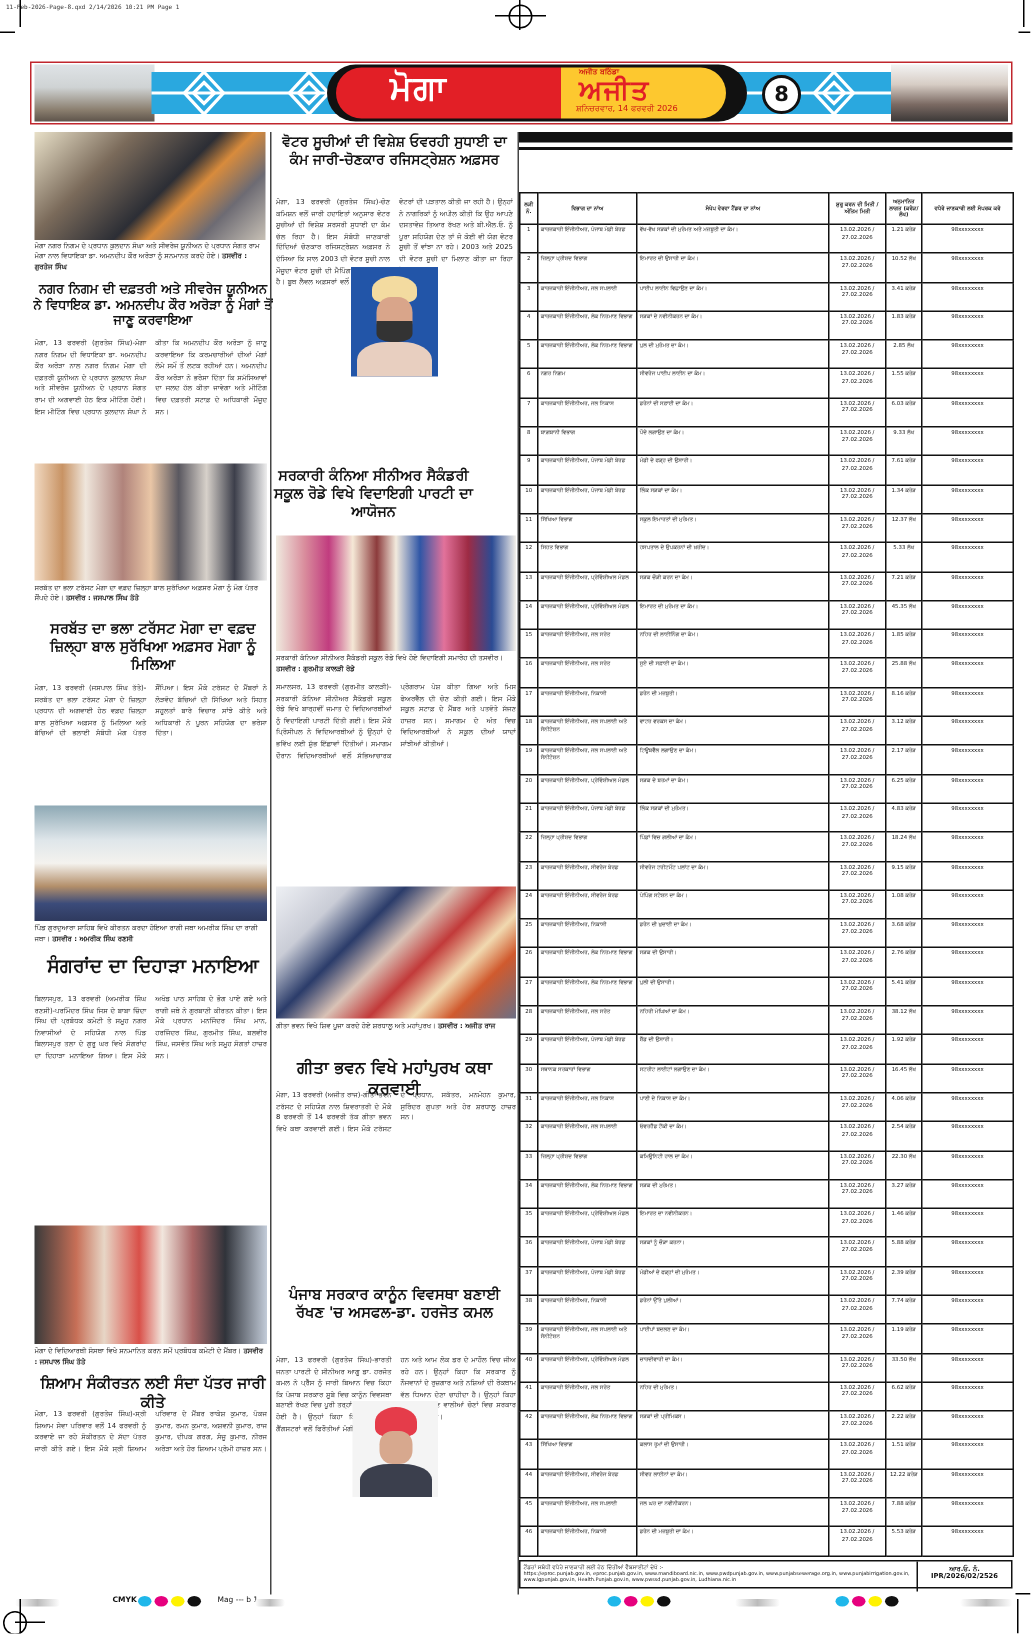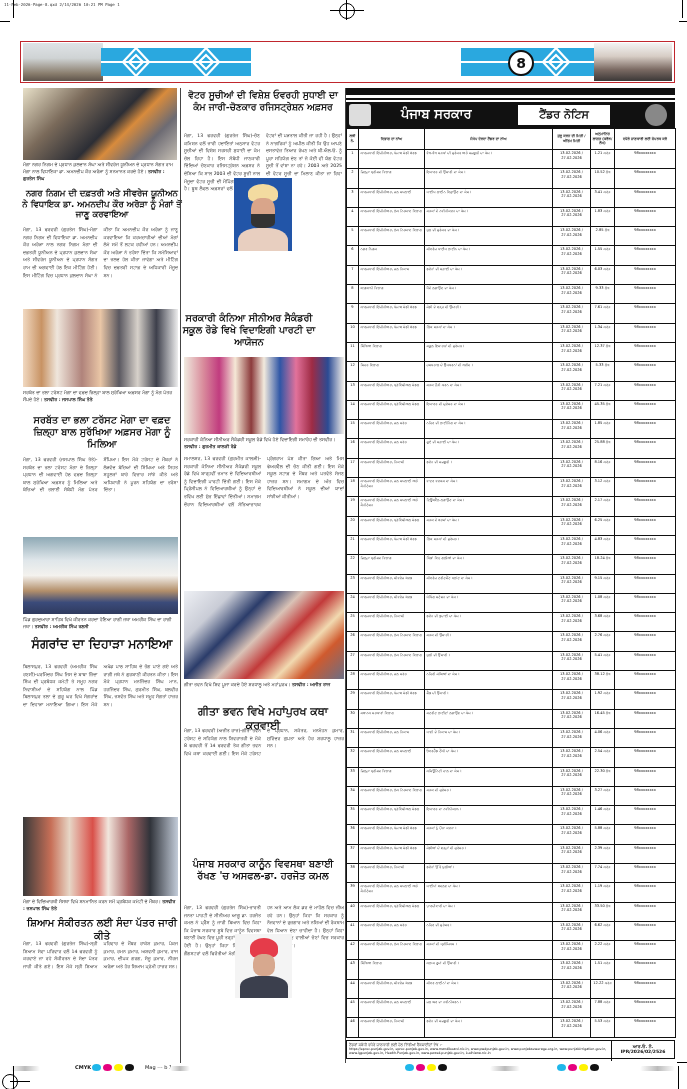--- a/index.html
+++ b/index.html
@@ -78,20 +78,28 @@
       </g>
     </svg>
   <div class="band r"></div>
   <svg class="diam" style="left:520px" viewBox="0 0 30 32">
       <g fill="none" stroke="#fff" stroke-width="2.2">
         <path d="M15 2 L28 16 L15 30 L2 16 Z"></path>
         <path d="M15 9 L22 16 L15 23 L8 16 Z"></path>
       </g>
     </svg>
   <div class="photo-r"></div>
+  <div class="pill">
+    <div class="red"></div>
+    <div class="yel"></div>
+    <div class="moga">ਮੋਗਾ</div>
+    <div class="ajit-small">ਅਜੀਤ ਬਠਿੰਡਾ</div>
+    <div class="ajit">ਅਜੀਤ</div>
+    <div class="date">ਸ਼ਨਿਚਰਵਾਰ, 14 ਫਰਵਰੀ 2026</div>
+  </div>
   <div class="pageno">8</div>
 </div>
 
 <div class="img" style="left:23px;top:88px;width:154px;height:72px;background:linear-gradient(135deg,#e8e0c8 0,#7a6a5a 30%,#2c2e35 55%,#d88b3c 65%,#6d6b73 80%,#c7c0b5 100%)"></div>
 <div class="cap" style="left:23px;top:161px;width:155px;height:22px;overflow:hidden"><span>ਮੋਗਾ ਨਗਰ ਨਿਗਮ ਦੇ ਪ੍ਰਧਾਨ ਕੁਲਦਾਨ ਸੰਘਾ ਅਤੇ ਸੀਵਰੇਜ ਯੂਨੀਅਨ ਦੇ ਪ੍ਰਧਾਨ ਸੰਗਤ ਰਾਮ ਮੋਗਾ ਨਾਲ ਵਿਧਾਇਕਾ ਡਾ. ਅਮਨਦੀਪ ਕੌਰ ਅਰੋੜਾ ਨੂੰ ਸਨਮਾਨਤ ਕਰਦੇ ਹੋਏ।</span> <b>ਤਸਵੀਰ : ਗੁਰਤੇਜ ਸਿੰਘ</b></div>
 <div class="hl" style="left:22px;top:188px;width:160px;font-size:8.6px">ਨਗਰ ਨਿਗਮ ਦੀ ਦਫ਼ਤਰੀ ਅਤੇ ਸੀਵਰੇਜ ਯੂਨੀਅਨ ਨੇ ਵਿਧਾਇਕ ਡਾ. ਅਮਨਦੀਪ ਕੌਰ ਅਰੋੜਾ ਨੂੰ ਮੰਗਾਂ ਤੋਂ ਜਾਣੂ ਕਰਵਾਇਆ</div>
 <div class="body two" style="left:23px;top:226px;width:155px;height:80px">ਮੋਗਾ, 13 ਫਰਵਰੀ (ਗੁਰਤੇਜ ਸਿੰਘ)-ਮੋਗਾ ਨਗਰ ਨਿਗਮ ਦੀ ਵਿਧਾਇਕਾ ਡਾ. ਅਮਨਦੀਪ ਕੌਰ ਅਰੋੜਾ ਨਾਲ ਨਗਰ ਨਿਗਮ ਮੋਗਾ ਦੀ ਦਫ਼ਤਰੀ ਯੂਨੀਅਨ ਦੇ ਪ੍ਰਧਾਨ ਕੁਲਦਾਨ ਸੰਘਾ ਅਤੇ ਸੀਵਰੇਜ ਯੂਨੀਅਨ ਦੇ ਪ੍ਰਧਾਨ ਸੰਗਤ ਰਾਮ ਦੀ ਅਗਵਾਈ ਹੇਠ ਇਕ ਮੀਟਿੰਗ ਹੋਈ। ਇਸ ਮੀਟਿੰਗ ਵਿਚ ਪ੍ਰਧਾਨ ਕੁਲਦਾਨ ਸੰਘਾ ਨੇ ਕੀਤਾ ਕਿ ਅਮਨਦੀਪ ਕੌਰ ਅਰੋੜਾ ਨੂੰ ਜਾਣੂ ਕਰਵਾਇਆ ਕਿ ਕਰਮਚਾਰੀਆਂ ਦੀਆਂ ਮੰਗਾਂ ਲੰਮੇ ਸਮੇਂ ਤੋਂ ਲਟਕ ਰਹੀਆਂ ਹਨ। ਅਮਨਦੀਪ ਕੌਰ ਅਰੋੜਾ ਨੇ ਭਰੋਸਾ ਦਿੱਤਾ ਕਿ ਸਮੱਸਿਆਵਾਂ ਦਾ ਜਲਦ ਹੱਲ ਕੀਤਾ ਜਾਵੇਗਾ ਅਤੇ ਮੀਟਿੰਗ ਵਿਚ ਦਫ਼ਤਰੀ ਸਟਾਫ਼ ਦੇ ਅਧਿਕਾਰੀ ਮੌਜੂਦ ਸਨ।</div>
 
 <div class="img" style="left:23px;top:309px;width:155px;height:78px;background:linear-gradient(90deg,#f1d9c1 0,#c89364 12%,#efe6dc 22%,#b0837b 38%,#e9c6a6 50%,#5a5860 62%,#d7d1ca 74%,#3d3f4b 86%,#eee 100%)"></div>
 <div class="cap" style="left:23px;top:389px;width:155px;height:22px;overflow:hidden"><span>ਸਰਬੱਤ ਦਾ ਭਲਾ ਟਰੱਸਟ ਮੋਗਾ ਦਾ ਵਫ਼ਦ ਜ਼ਿਲ੍ਹਾ ਬਾਲ ਸੁਰੱਖਿਆ ਅਫ਼ਸਰ ਮੋਗਾ ਨੂੰ ਮੰਗ ਪੱਤਰ ਸੌਂਪਦੇ ਹੋਏ।</span> <b>ਤਸਵੀਰ : ਜਸਪਾਲ ਸਿੰਘ ਤੱਤੇ</b></div>
@@ -132,26 +140,20 @@
   <div style="position:absolute;left:15px;top:4px;width:28px;height:20px;border-radius:50% 50% 30% 30%;background:#e53c4a"></div>
   <div style="position:absolute;left:18px;top:20px;width:22px;height:22px;border-radius:40%;background:#d7a88e"></div>
   <div style="position:absolute;left:5px;top:42px;width:48px;height:26px;border-radius:40% 40% 0 0;background:#3b3f4d"></div>
 </div>
 
 <div class="vrule" style="left:345px;top:88px;height:975px"></div>
 
 <div class="tender">
   <div class="topbar"></div>
   <div class="thin"></div>
-  <div class="head">
-    <div class="emb"></div>
-    <div class="title">ਪੰਜਾਬ ਸਰਕਾਰ</div>
-    <div class="notice">ਟੈਂਡਰ ਨੋਟਿਸ</div>
-    <div class="emb2"></div>
-  </div>
   <table class="tt">
     <colgroup>
         <col style="width:12px">
         <col style="width:66px">
         <col style="width:128px">
         <col style="width:38px">
         <col style="width:24px">
         <col style="width:61px">
       </colgroup>
     <thead>

